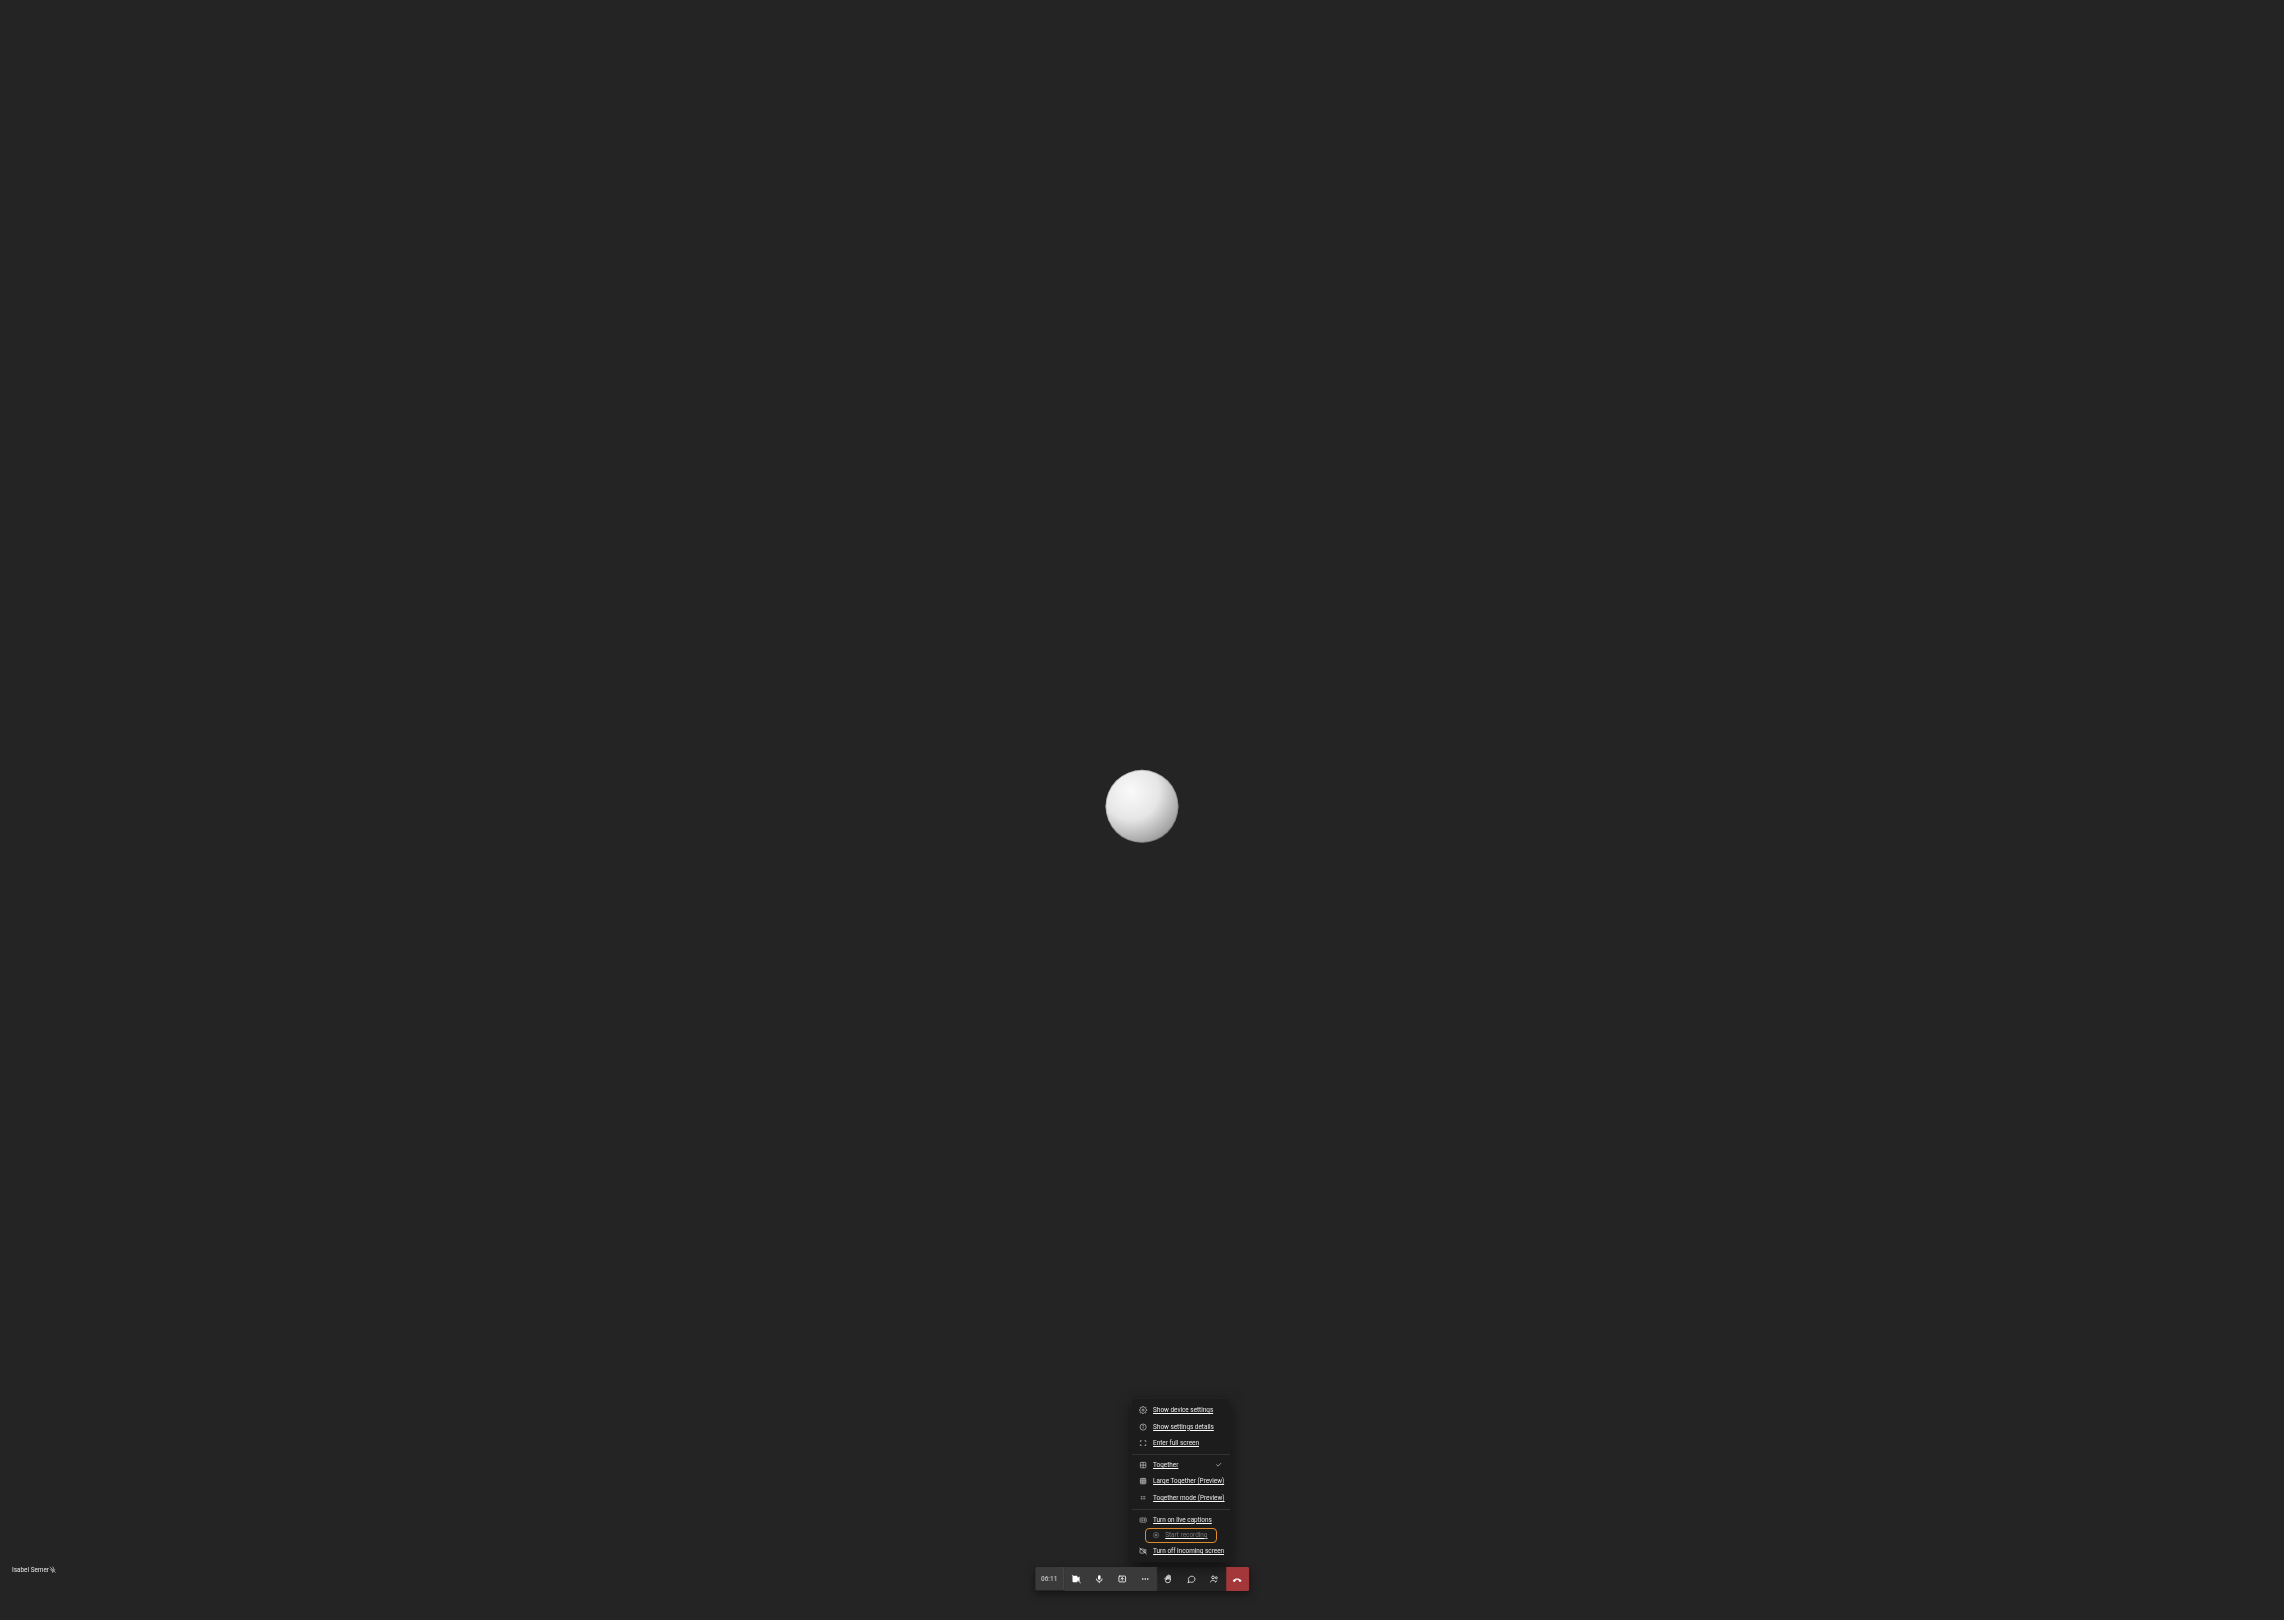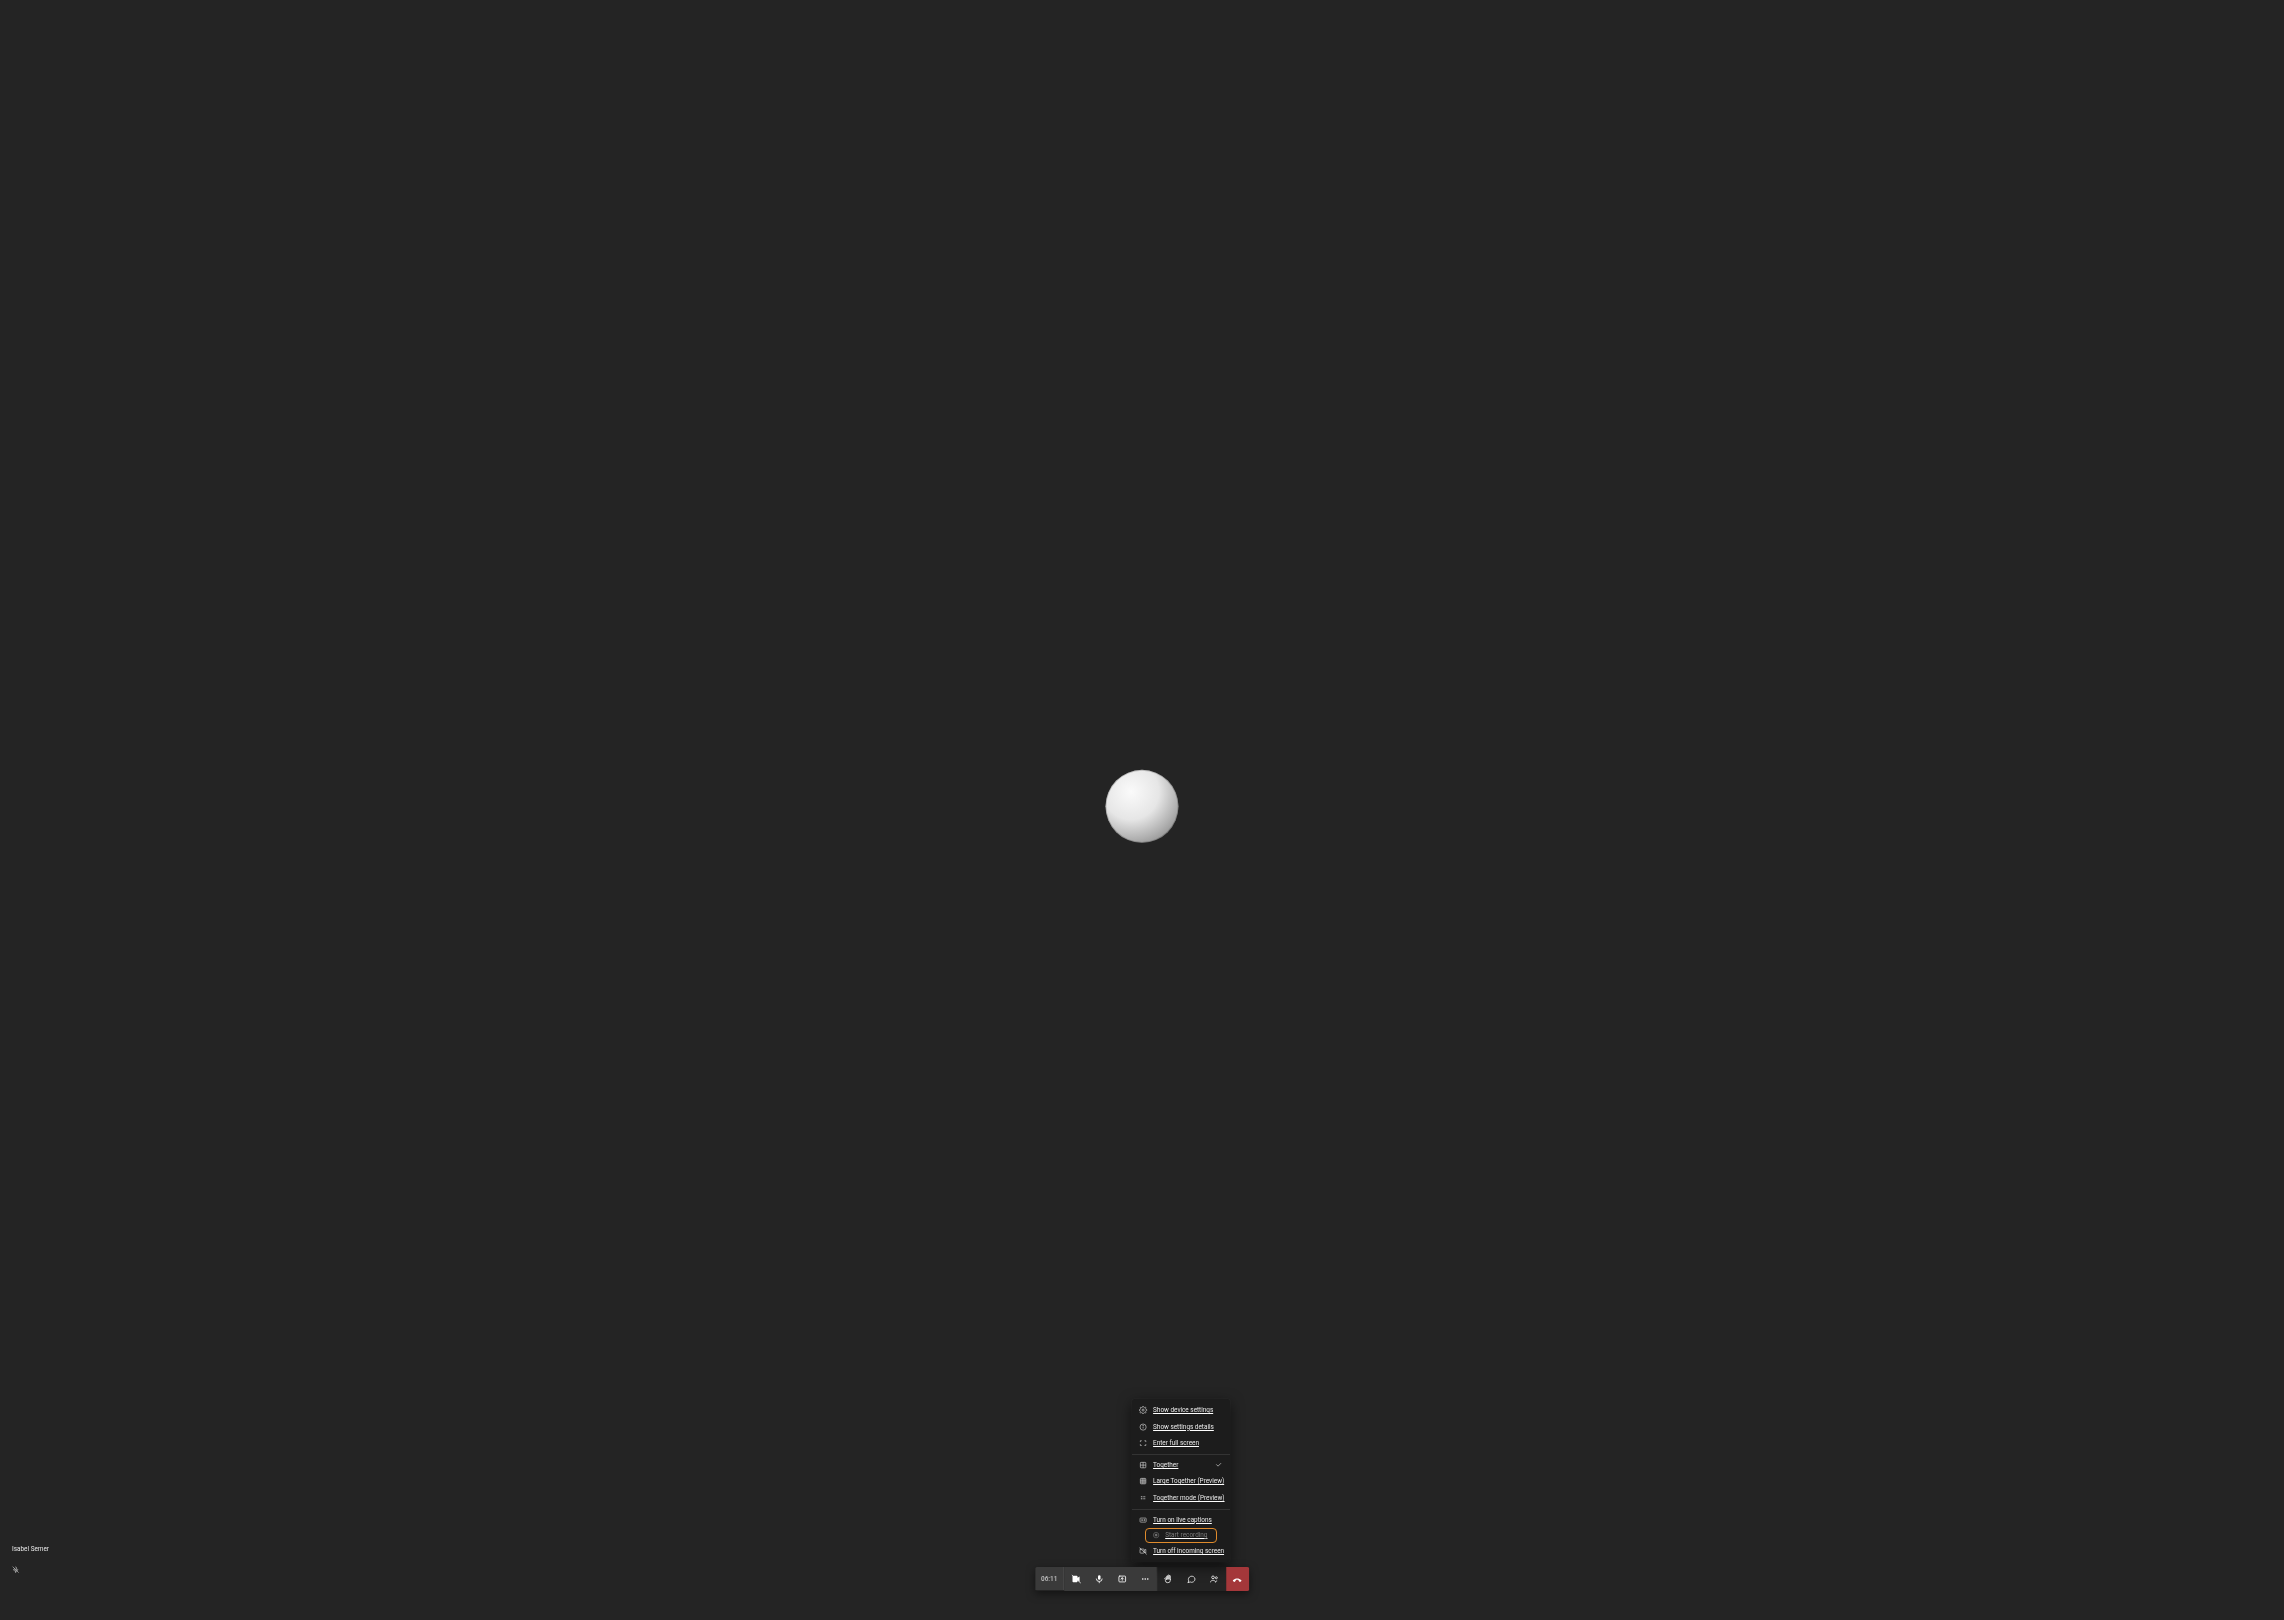--- a/index.html
+++ b/index.html
@@ -22,24 +22,23 @@
     width: 73px; height: 73px;
     border-radius: 50%;
     background: radial-gradient(circle at 35% 30%, #fafafa 0%, #e6e6e6 40%, #b0b0b0 68%, #6d6d6d 100%);
     box-shadow: 0 0 0 0.9px rgba(0,0,0,0.2) inset;
   }
 
   
   .participant {
     position: absolute;
     left: 12px; bottom: 45px;
-    display: flex; gap: 13px;
+    display: flex; gap: 0;
     font-size: 6.4px;
     color: #e8e8e8;
-    flex-direction: column;
   }
   .participant svg { width: 7.3px; height: 7.3px; flex: 0 0 7.3px; }
 
   
   .toolbar {
     position: absolute;
     left: 50%; bottom: 29px;
     transform: translateX(-50%);
     display: flex;
     border-radius: 1.8px;

